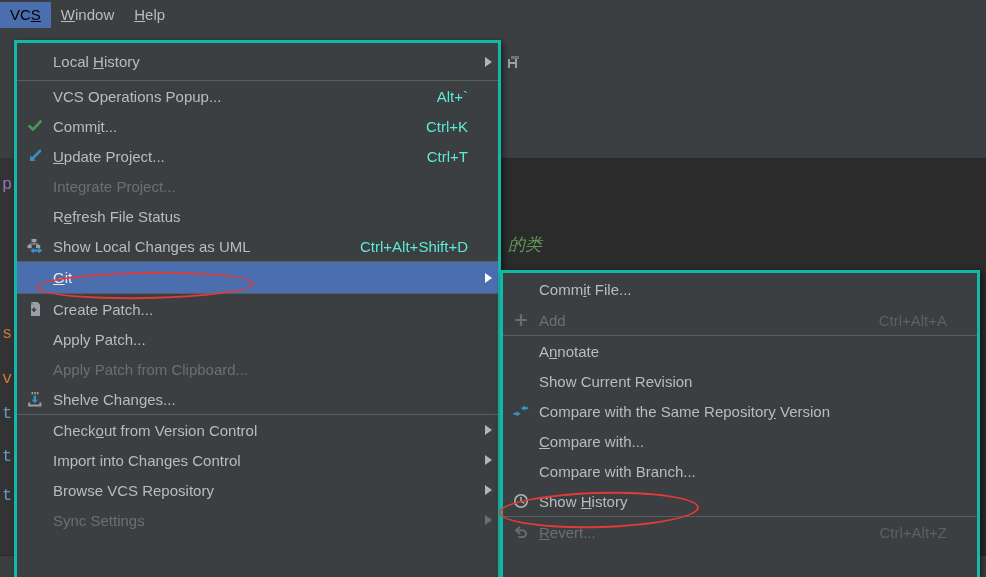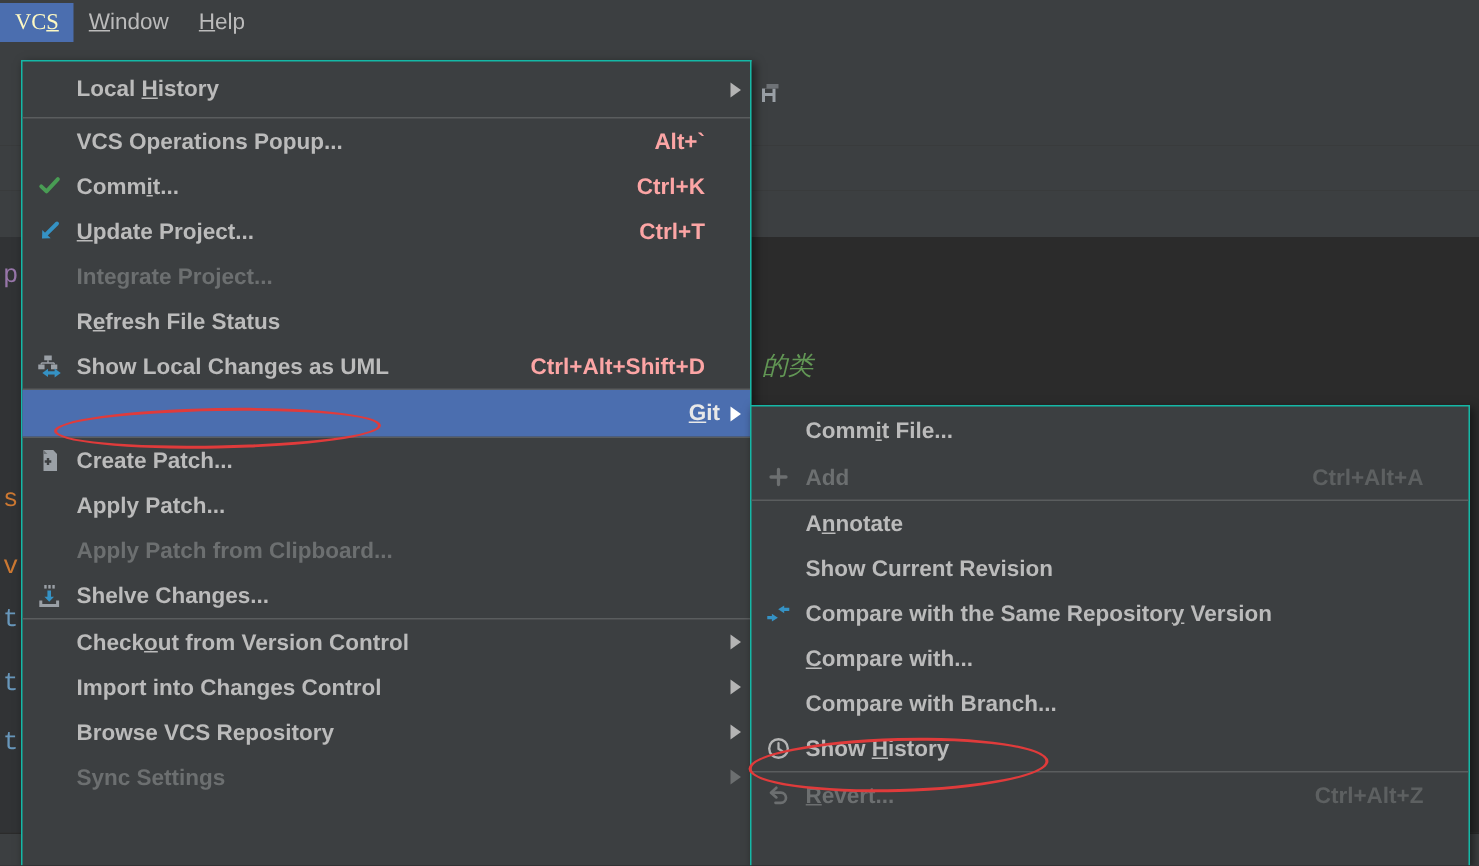--- a/index.html
+++ b/index.html
@@ -76,33 +76,31 @@
     height: 26px;
     line-height: 26px;
     padding: 0 10px;
     color: #bbbbbb;
     font-size: 15px;
     white-space: nowrap;
     cursor: default;
   }
   .menubar-item.selected {
     background: #4b6eaf;
-    color: #fef9c3;
-    font-family: Liberation Serif, serif;
+    color: #000000;
   }
   .mn { text-decoration: underline; }
 
   
   .menu {
     position: absolute;
     background: #3c3f41;
-    border: 1px solid #14b8a6;
+    border: 3px solid #14b8a6;
     box-shadow: 2px 2px 6px rgba(0,0,0,0.55);
     box-sizing: border-box;
-    font-weight: bold;
   }
   .menu-main {
     left: 14px; top: 40px;
     width: 487px; height: 537px;
     border-bottom: none;
   }
   .menu-sub {
     left: 500px; top: 270px;
     width: 480px; height: 307px;
     border-bottom: none;
@@ -127,36 +125,35 @@
     justify-content: center;
   }
   .mitem .label {
     flex: 1 1 auto;
     color: inherit;
     overflow: hidden;
   }
   .mitem .accel {
     margin-left: 18px;
     margin-right: 10px;
-    color: #fca5a5;
+    color: #5eead4;
     font-size: 15px;
   }
   .mitem .arrow {
     width: 20px;
     min-width: 20px;
     display: flex;
     align-items: center;
     justify-content: center;
   }
   .mitem.disabled { color: #6c6f70; }
   .mitem.disabled .accel { color: #5d6061; }
   .mitem.selected {
     background: #4b6eaf;
     color: #e8e8e8;
-    text-align: right;
   }
   .msep {
     height: 1px;
     background: #5a5d5e;
     margin: 0;
   }
   .tri {
     width: 0; height: 0;
     border-left: 7px solid #b4b4b4;
     border-top: 5px solid transparent;

